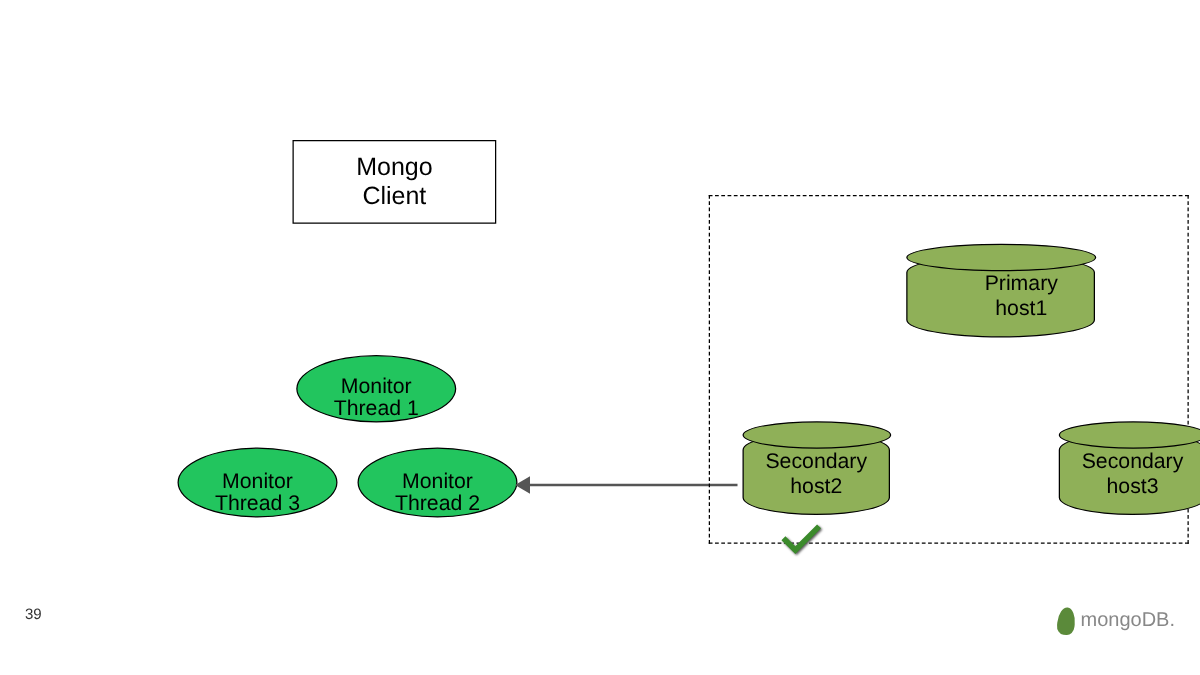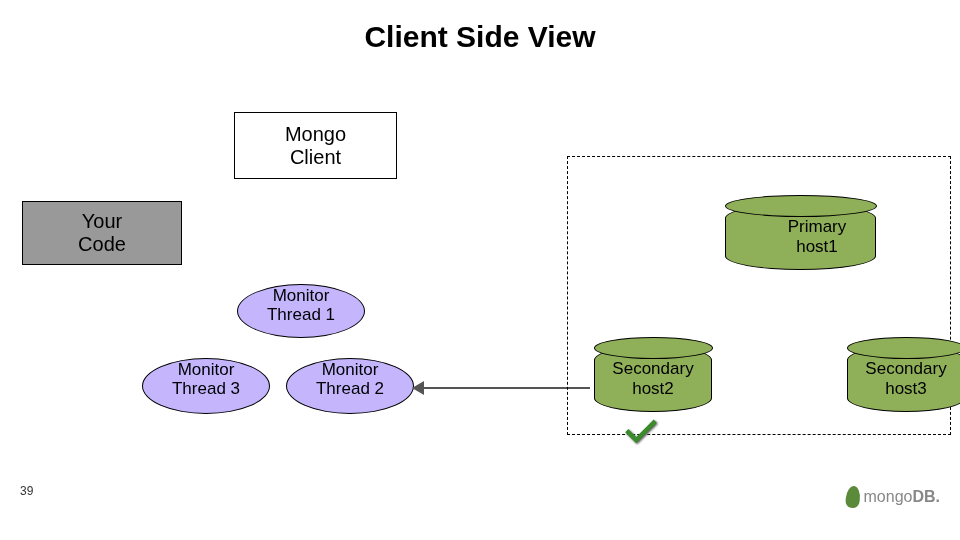--- a/index.html
+++ b/index.html
@@ -2,55 +2,50 @@
 <html><head>
 <meta charset="utf-8">
 <style>
   html,body{margin:0;padding:0;width:960px;height:540px;background:#fff;font-family:Arial,Helvetica,sans-serif;color:#000;}
   .stage{position:relative;width:960px;height:540px;}
   .title{position:absolute;left:0;right:0;top:20px;text-align:center;font-size:30px;font-weight:bold;}
   .box{position:absolute;border:1.5px solid #000;text-align:center;display:flex;align-items:center;justify-content:center;font-size:20px;line-height:1.15;}
   .mongo-client{left:234px;top:112px;width:161px;height:65px;background:#fff;}
   .your-code{left:22px;top:201px;width:158px;height:62px;background:#999;}
   .dashed-group{position:absolute;left:567px;top:156px;width:382px;height:277px;border:1px dashed #000;}
-  .ellipse{position:absolute;border:1.5px solid #000;border-radius:50%;background:#c4b5fd;display:flex;align-items:flex-start;justify-content:center;text-align:center;font-size:17px;line-height:1.1;padding-top:2px;}
+  .ellipse{position:absolute;border:1.5px solid #000;border-radius:50%;background:#22c55e;display:flex;align-items:flex-end;justify-content:center;text-align:center;font-size:17px;line-height:1.1;padding-top:2px;}
   .mon1{left:237px;top:284px;width:126px;height:50px;}
   .mon2{left:286px;top:358px;width:126px;height:52px;}
   .mon3{left:142px;top:358px;width:126px;height:52px;}
   .cyl{position:absolute;width:116px;background:#8fb058;border:1.5px solid #000;border-radius:50%/14px;display:flex;align-items:center;justify-content:center;text-align:center;font-size:17px;line-height:1.15;}
   .cyl::before{content:"";position:absolute;left:-1.5px;right:-1.5px;top:-10px;height:20px;border:1.5px solid #000;border-radius:50%;background:#8fb058;}
   .cyl-label{position:relative;z-index:2;}
   .primary{left:725px;top:204px;height:64px;padding-left:33px;}
   .sec2{left:594px;top:346px;height:64px;}
   .sec3{left:847px;top:346px;height:64px;}
   .arrow-line{position:absolute;left:420px;top:387px;width:170px;height:2px;background:#555;}
   .arrow-head{position:absolute;left:412px;top:381px;width:0;height:0;border-top:7px solid transparent;border-bottom:7px solid transparent;border-right:12px solid #555;}
   .check{position:absolute;left:622px;top:410px;color:#3b8a2b;filter:drop-shadow(1px 1px 1px #555);}
   .check svg{width:38px;height:38px;}
   .page-num{position:absolute;left:20px;top:484px;font-size:12px;color:#333;}
   .logo{position:absolute;right:20px;bottom:32px;display:flex;align-items:center;font-size:16px;color:#888;font-family:Arial,sans-serif;}
   .leaf{width:14px;height:22px;background:#5b8a3a;border-radius:60% 60% 50% 50%/70% 70% 40% 40%;margin-right:4px;transform:rotate(6deg);}
-  .logo b{color:#888;font-weight:bold;}
+  .logo b{color:#888;font-weight:normal;}
 </style>
 </head>
 <body>
 
 <div class="stage">
 
-  <div class="title">Client Side View</div>
 
   <div class="box mongo-client">
     <span style="white-space:pre-line;">Mongo
 Client</span>
   </div>
 
-  <div class="box your-code">
-    <span style="white-space:pre-line;">Your
-Code</span>
-  </div>
 
   <div class="ellipse mon1">
     <span style="white-space:pre-line;">Monitor
 Thread 1</span>
   </div>
   <div class="ellipse mon3">
     <span style="white-space:pre-line;">Monitor
 Thread 3</span>
   </div>
   <div class="ellipse mon2">

